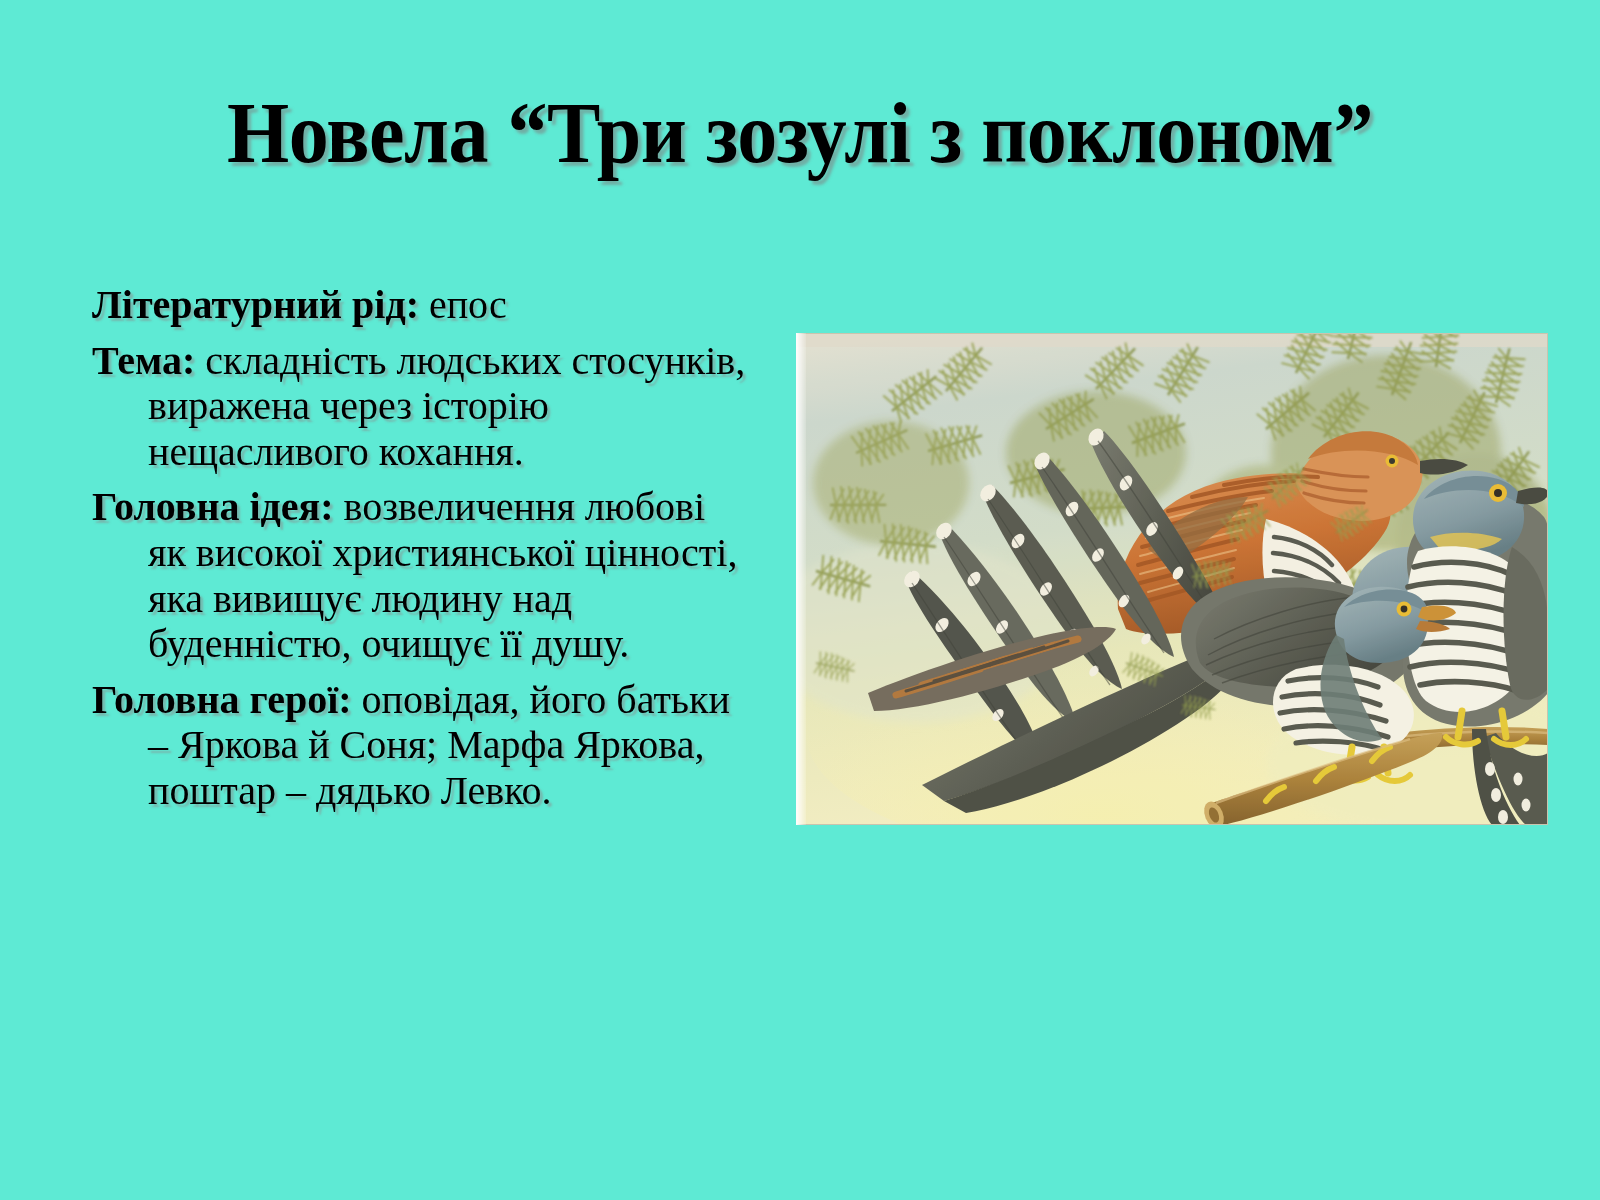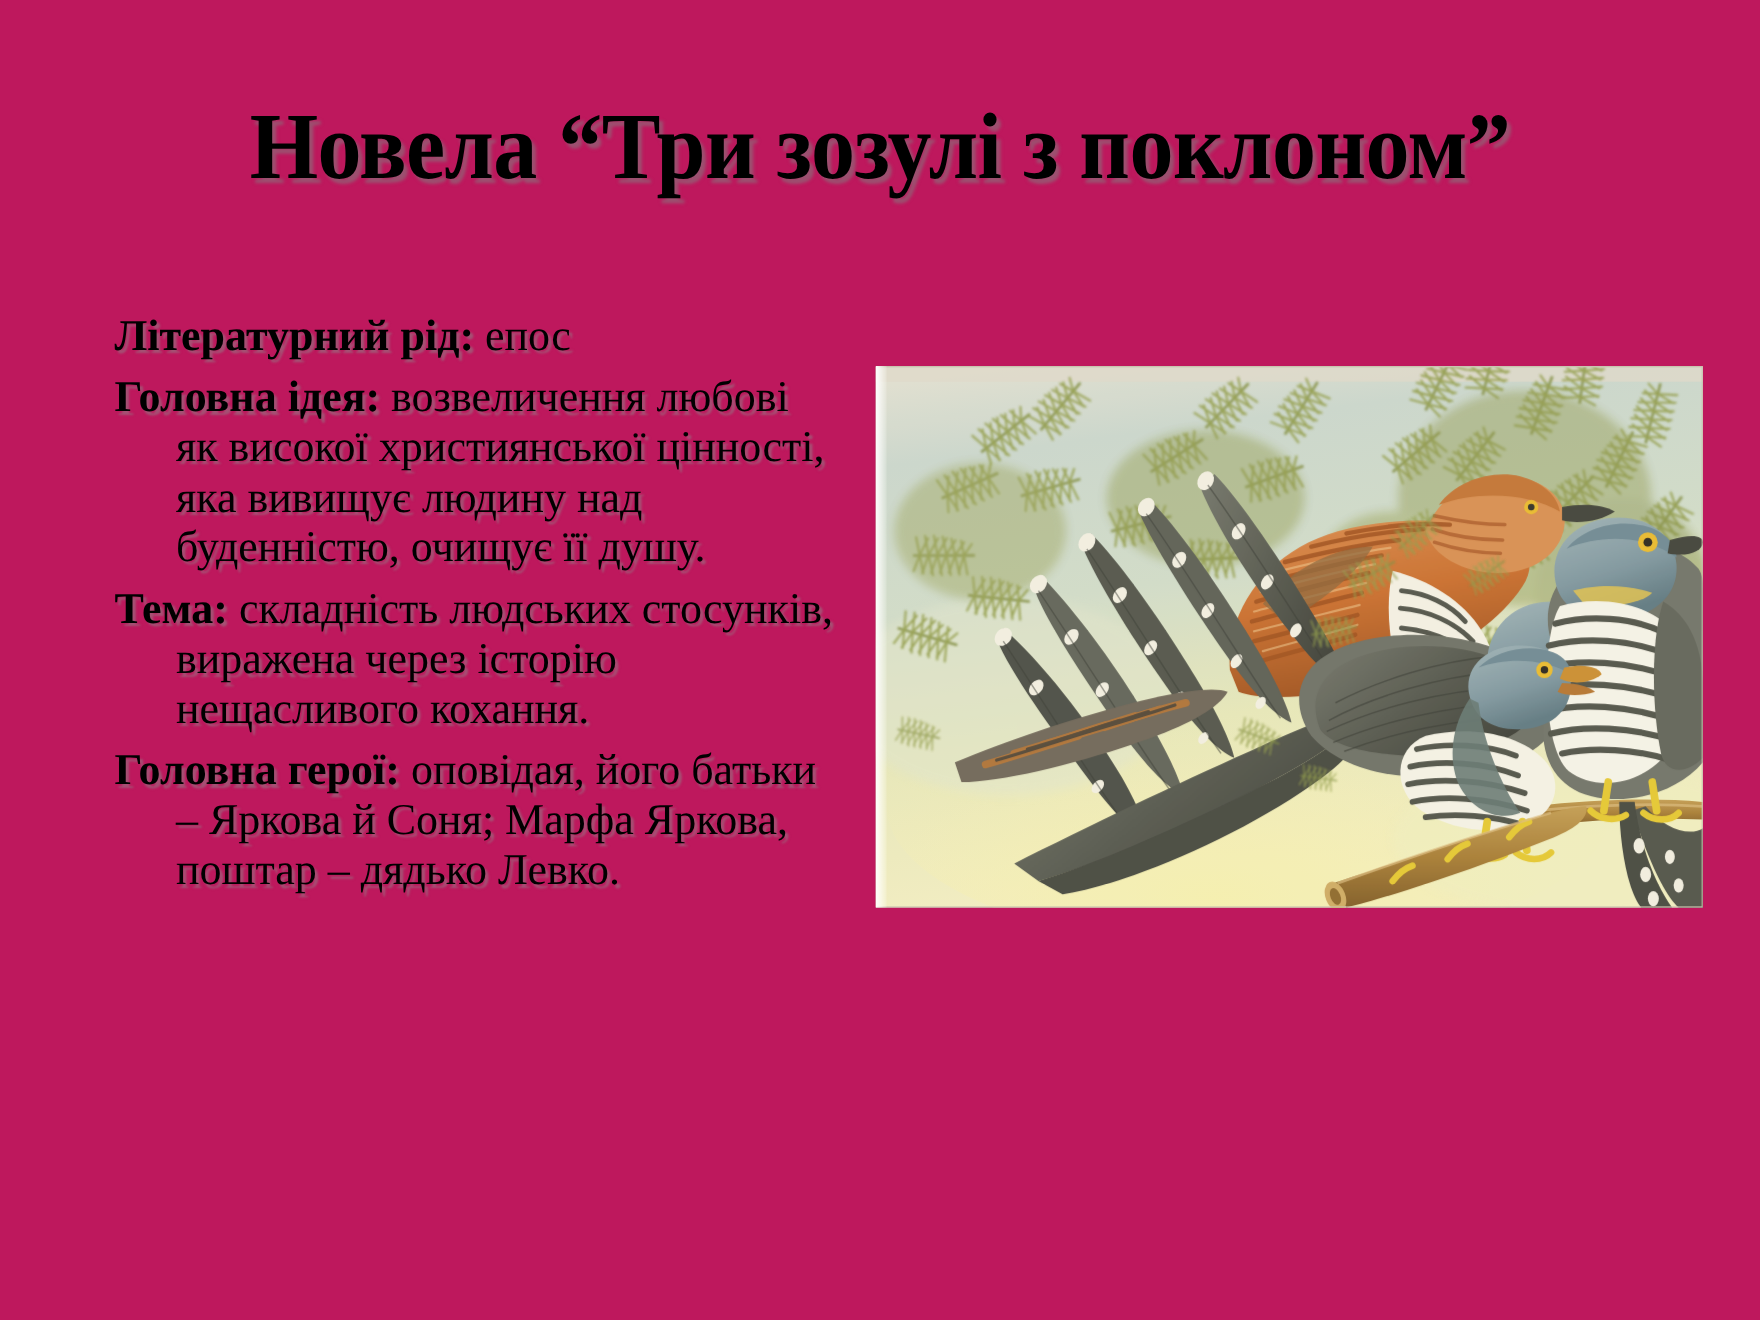--- a/index.html
+++ b/index.html
@@ -14,21 +14,21 @@
     position: relative;
     overflow: hidden;
     font-family: "Liberation Serif", "DejaVu Serif", serif;
     color: #000000;
   }
 
   
   .slide {
     position: absolute;
     inset: 0;
-    background: #be185d;
+    background: #5eead4;
   }
 
   
   .title {
     position: absolute;
     left: 0;
     top: 88px;
     width: 1600px;
     text-align: center;
     font-family: "Liberation Serif", "DejaVu Serif", serif;
@@ -39,21 +39,21 @@
     color: #000000;
     transform: scaleX(0.93);
     transform-origin: 50% 50%;
     text-shadow: 4px 4px 3px rgba(128,128,128,0.55);
     white-space: nowrap;
   }
 
   
   .content {
     position: absolute;
-    left: 104px;
+    left: 92px;
     top: 282px;
     width: 660px;
   }
   .entry {
     font-size: 40px;
     line-height: 1.14;
     margin: 0 0 10px 0;
     padding-left: 56px;
     text-indent: -56px;
     text-shadow: 3px 3px 2px rgba(140,140,140,0.5);
@@ -94,25 +94,25 @@
   <div class="title">Новела “Три зозулі з поклоном”</div>
 
   <div class="content">
 
     <p class="entry">
       <span class="lbl">Літературний рід:</span><span class="val"> епос</span>
     </p>
 
 
     <p class="entry">
+      <span class="lbl">Тема:</span><span class="val"> складність людських стосунків, виражена через історію нещасливого кохання.</span>
+    </p>
+
+    <p class="entry">
       <span class="lbl">Головна ідея:</span><span class="val"> возвеличення любові як високої християнської цінності, яка вивищує людину над буденністю, очищує її душу.</span>
-    </p>
-
-    <p class="entry">
-      <span class="lbl">Тема:</span><span class="val"> складність людських стосунків, виражена через історію нещасливого кохання.</span>
     </p>
 
     <p class="entry">
       <span class="lbl">Головна герої:</span><span class="val"> оповідая, його батьки – Яркова й Соня; Марфа Яркова, поштар – дядько Левко.</span>
     </p>
 
   </div>
 
   <div class="picture">
     <svg width="752" height="492" viewBox="0 0 752 492" xmlns="http://www.w3.org/2000/svg">

